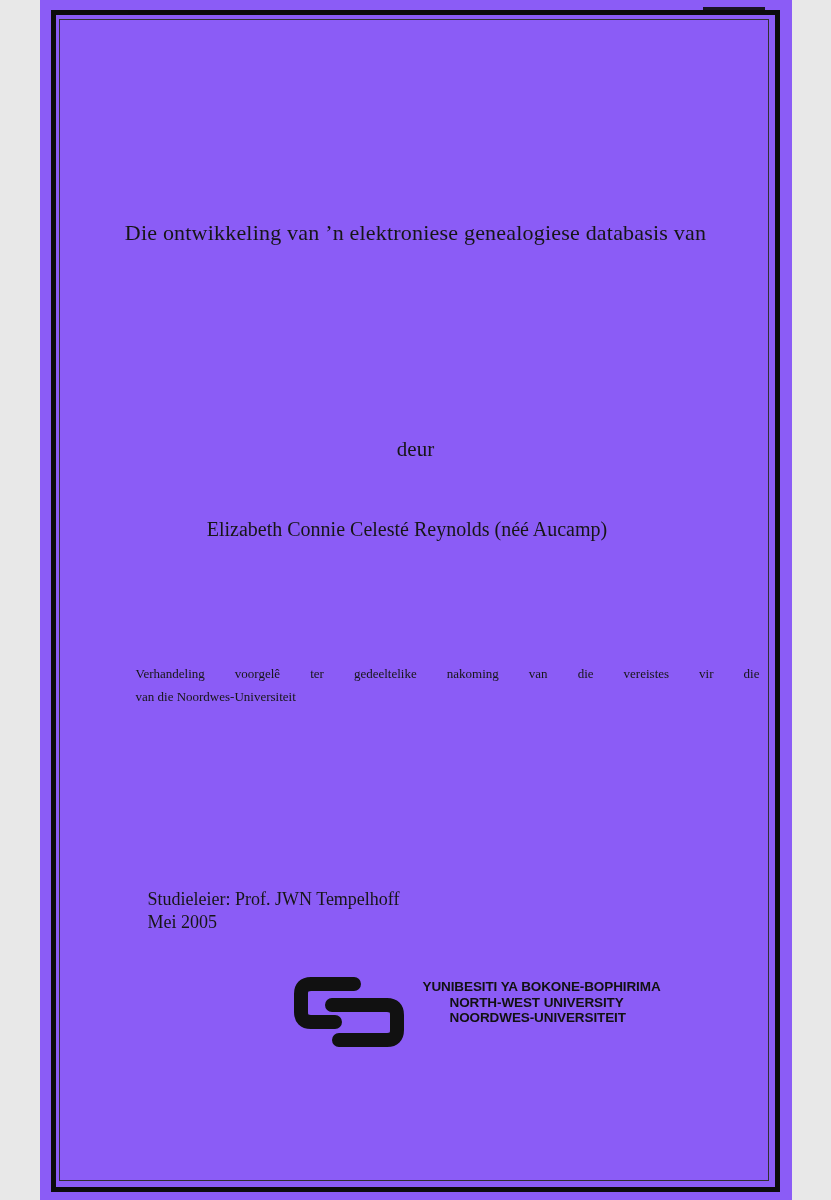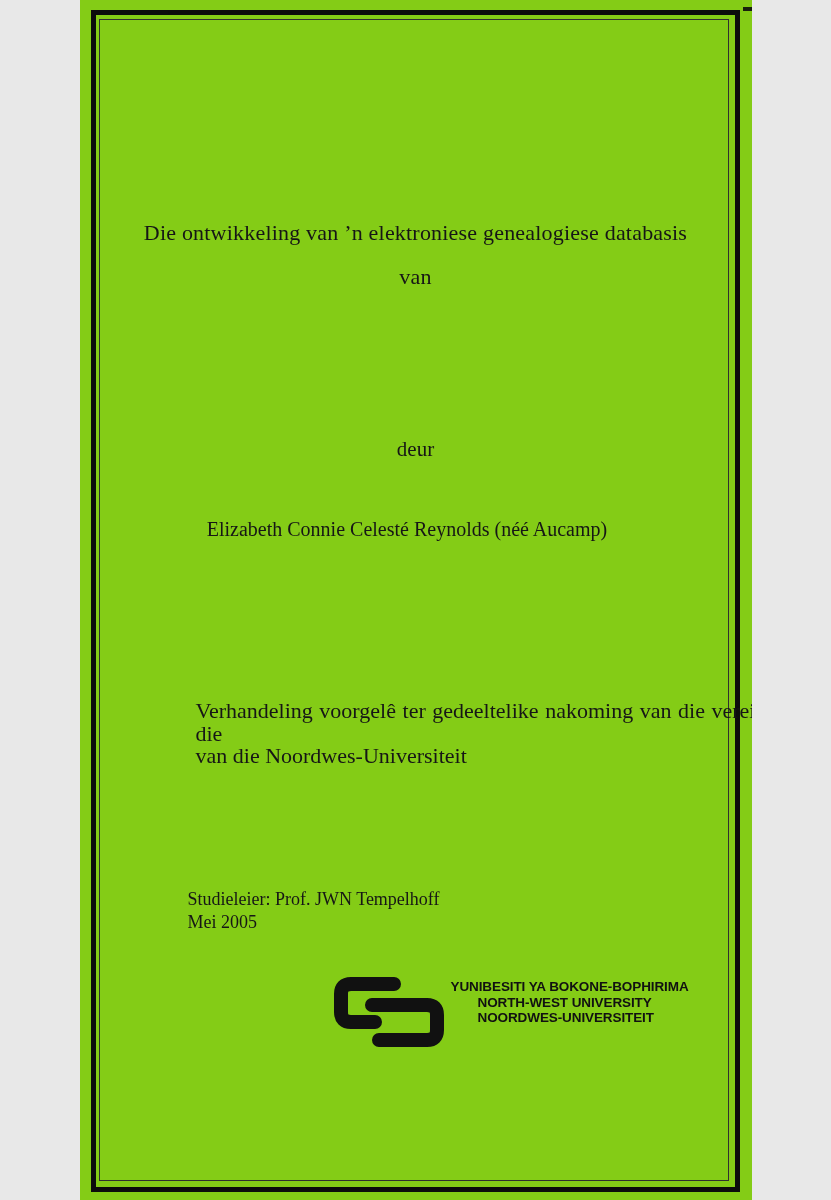--- a/index.html
+++ b/index.html
@@ -2,24 +2,24 @@
 <html><head>
 <meta charset="utf-8">
 <style>
   html, body {
     margin: 0;
     padding: 0;
     background: #e8e8e8;
   }
   .page {
     position: relative;
-    width: 672px;
+    width: 752px;
     height: 1200px;
     margin: 0 auto;
-    background: #84cc16;
+    background: #8b5cf6;
     overflow: hidden;
     font-family: "Liberation Serif", serif;
     color: #161616;
   }
   .frame-outer {
     position: absolute;
     left: 11px;
     top: 10px;
     right: 12px;
     bottom: 8px;
@@ -63,43 +63,43 @@
     position: absolute;
     top: 518px;
     left: 0;
     right: 17px;
     text-align: center;
     font-size: 20px;
   }
   .submission-note {
     position: absolute;
     top: 663px;
-    left: 116px;
+    left: 96px;
     width: 624px;
-    font-size: 22px;
+    font-size: 13px;
     line-height: 22.5px;
-    margin-top: 37px;
   }
   .submission-note .justified {
     text-align: justify;
     text-align-last: justify;
   }
   .supervisor-block {
     position: absolute;
     top: 888px;
     left: 108px;
     font-size: 18px;
     line-height: 23px;
   }
   .logo-block {
     position: absolute;
     top: 975px;
     left: 253px;
     display: flex;
     align-items: flex-start;
+    gap: 12px;
   }
   .logo-mark {
     flex: 0 0 auto;
     display: block;
   }
   .logo-text {
     margin-left: 4px;
     margin-top: 4px;
     font-family: "Liberation Sans", sans-serif;
     font-weight: 700;

